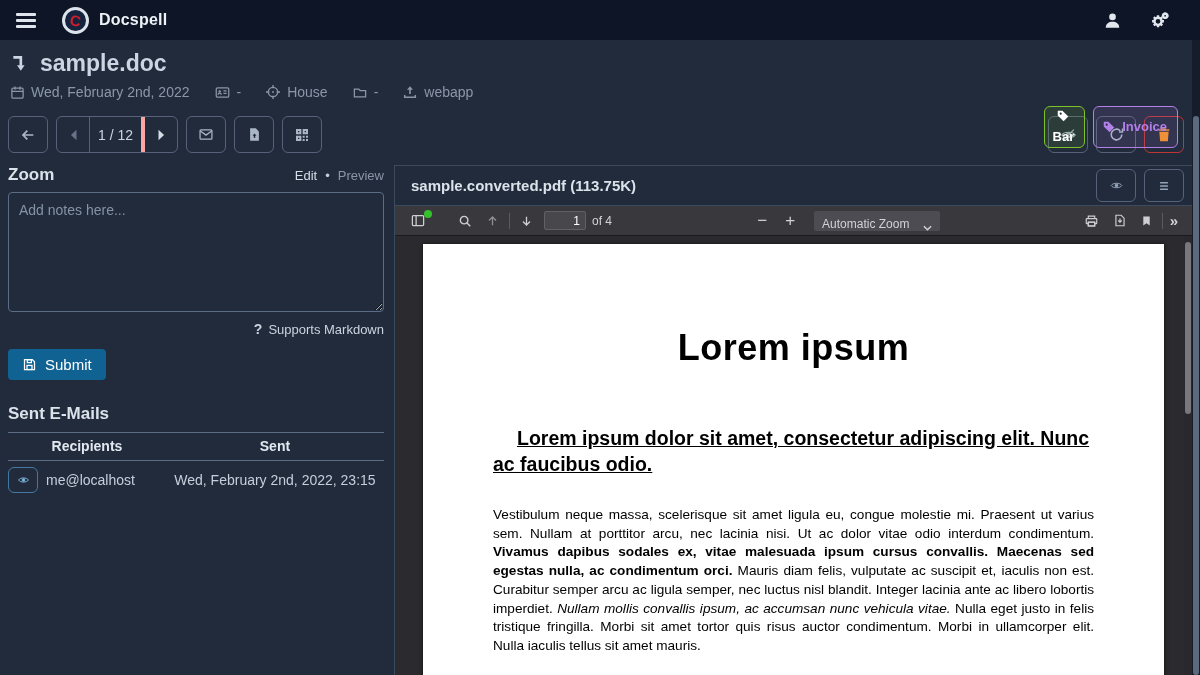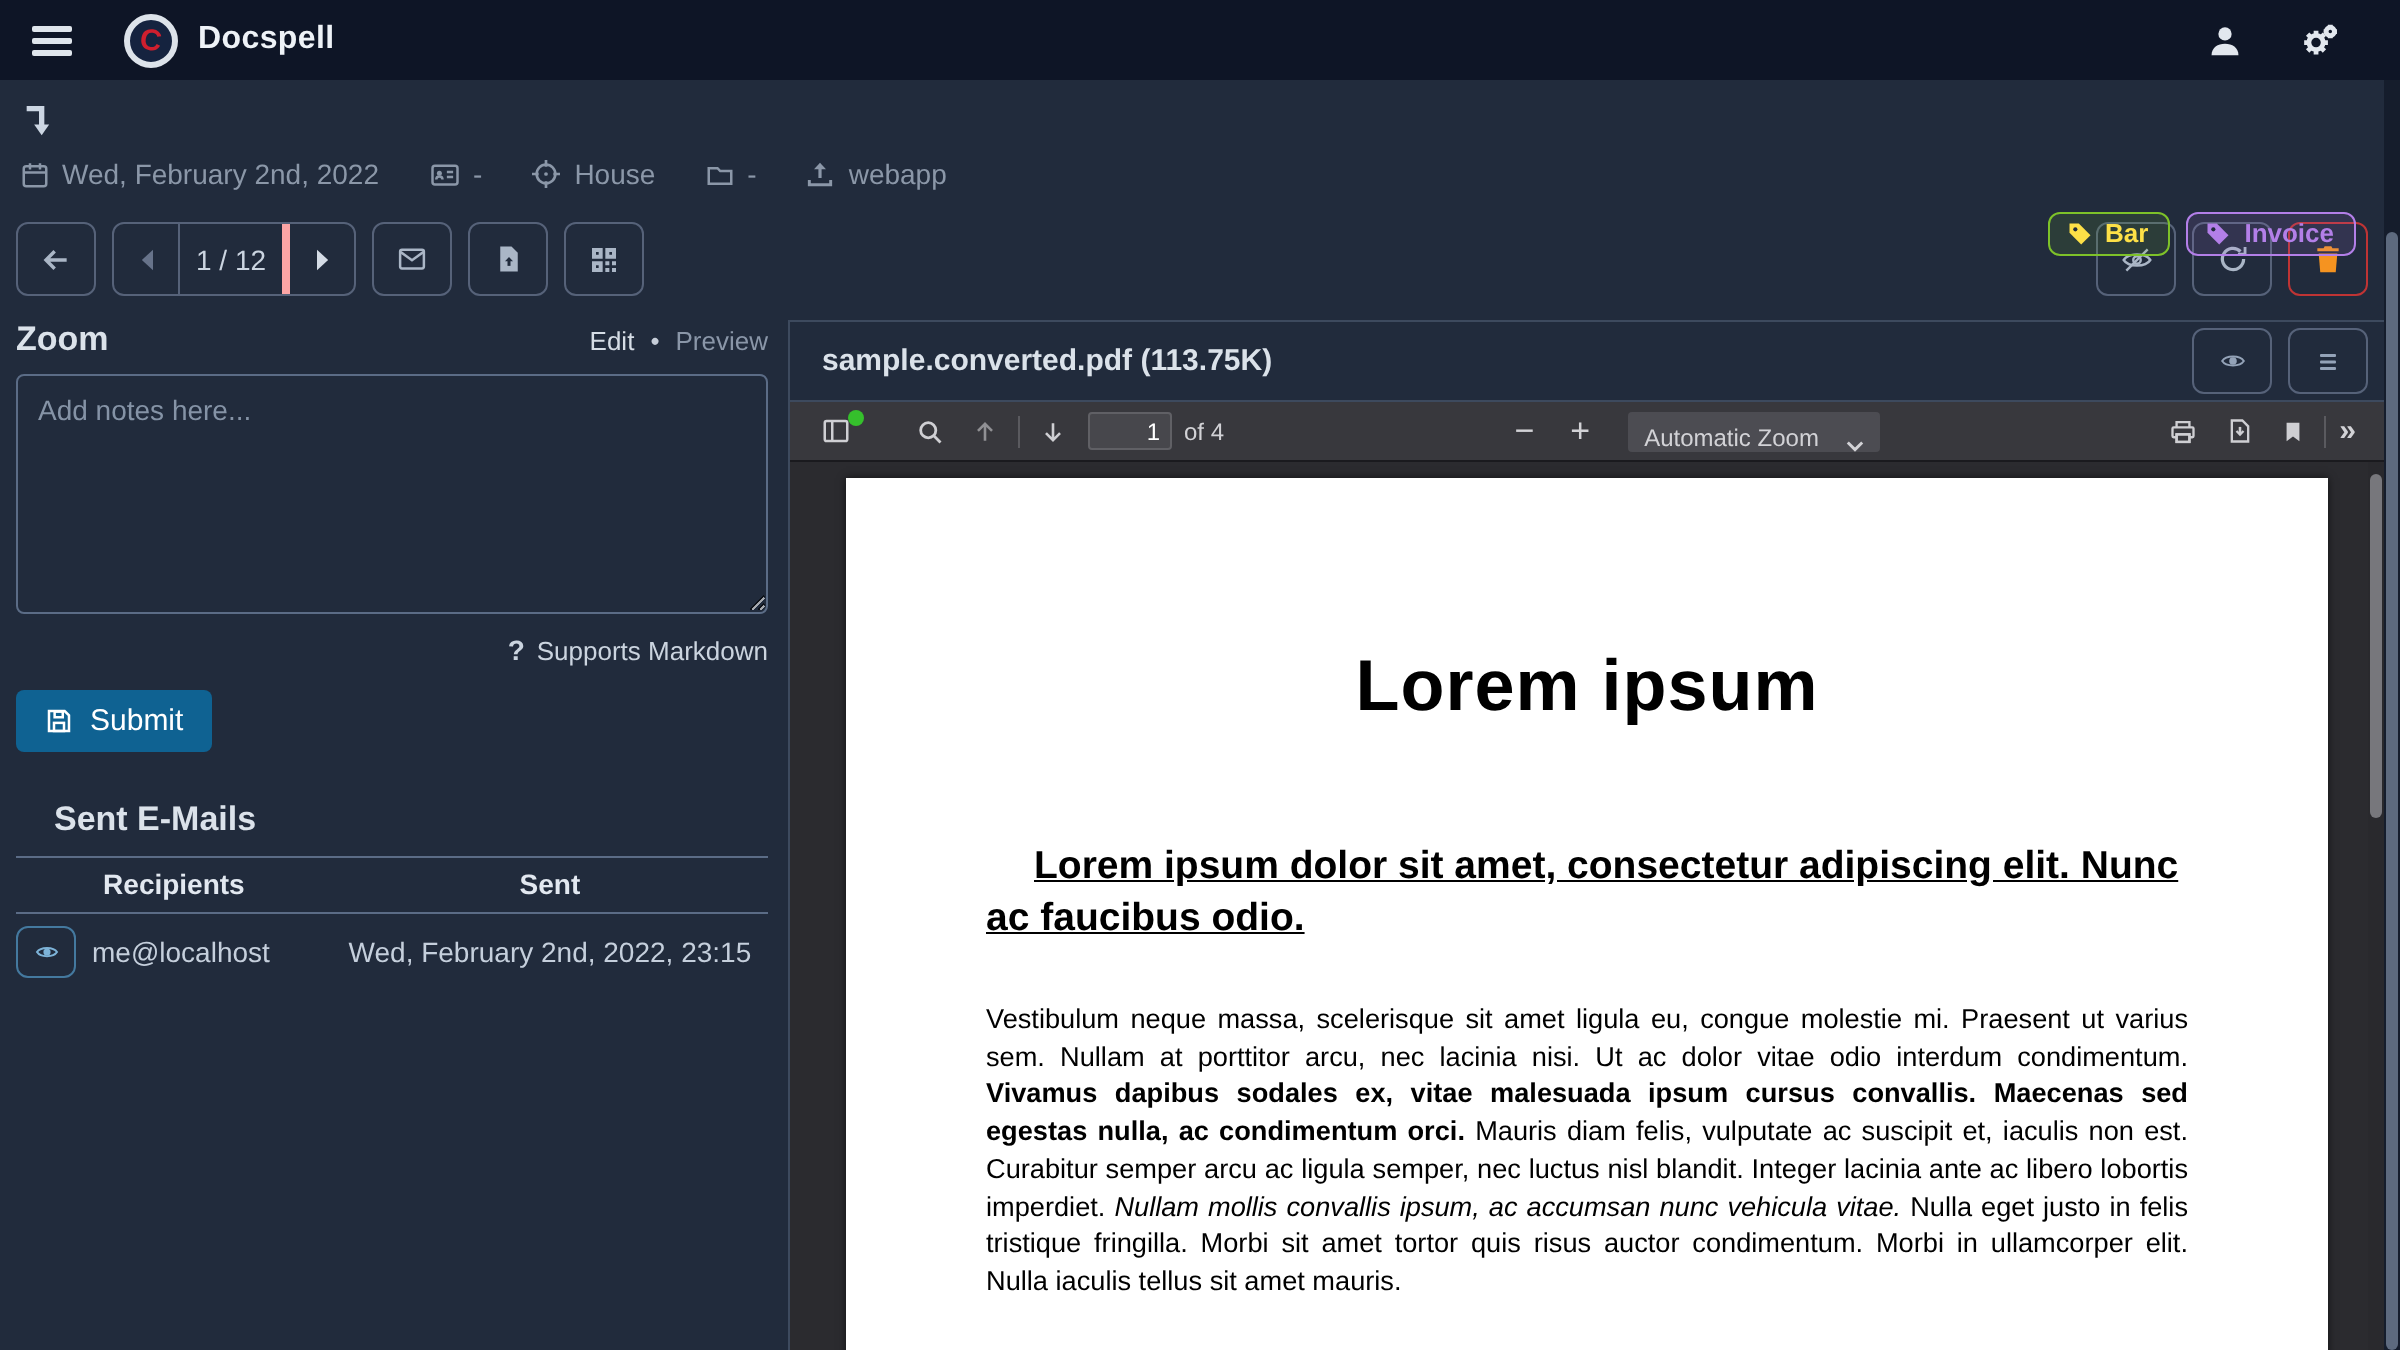--- a/index.html
+++ b/index.html
@@ -56,21 +56,21 @@
   .tab-preview { color:#8a96a8; cursor:pointer; }
   textarea.notes { width:100%; height:120px; margin-top:7px; background:transparent; border:1px solid #5b6c86;
                    border-radius:4px; resize:vertical; color:#c5cfdc; font-family:"Liberation Sans",sans-serif;
                    font-size:14px; padding:9px 10px; }
   textarea.notes::placeholder { color:#8593a6; }
   .md-hint { margin-top:5px; text-align:right; color:#cbd4df; font-size:13px; display:flex; justify-content:flex-end; align-items:center; gap:6px; }
   .md-q { font-weight:800; font-size:14px; }
   .submit-btn { margin-top:12px; height:31px; padding:0 14px; background:#0f6292; border:none; border-radius:4px;
                 color:#fff; font-size:15px; display:inline-flex; align-items:center; gap:8px; cursor:pointer;
                 font-family:"Liberation Sans",sans-serif; }
-  .sent-heading { margin-top:24px;margin-left:19px; }
+  .sent-heading { margin-top:24px; }
   table.mail { width:100%; border-collapse:collapse; margin-top:8px; font-size:14px; }
   table.mail thead th { border-top:1px solid #5b6c86; border-bottom:1px solid #5b6c86; color:#e2e8f0;
                         font-weight:bold; padding:5px 0 6px; text-align:center; }
   table.mail td { padding:6px 0; color:#c5cfdc; vertical-align:middle; }
   .recip-cell { display:flex; align-items:center; gap:8px; }
   .eye-btn { width:30px; height:26px; border:1px solid #44799f; border-radius:6px; background:transparent;
              display:flex; align-items:center; justify-content:center; color:#7db3d8; cursor:pointer; }
   .sent-cell { text-align:center; }
 
   
@@ -149,20 +149,21 @@
 <div class="content">
 
   <div class="header-sec">
     <div class="title-row">
       <span>
         <svg width="20" height="22" viewBox="0 0 24 24">
             <path d="M4 4h9v10" fill="none" stroke="#ccd6e3" stroke-width="3.2"></path>
             <path d="M8.5 13.5h9L13 20z" fill="#ccd6e3"></path>
           </svg>
       </span>
+      <span>sample.doc</span>
     </div>
     <div class="meta-row">
       <span class="meta-item">
         <svg width="15" height="15" viewBox="0 0 24 24" fill="none" stroke="currentColor" stroke-width="2">
             <rect x="3" y="5" width="18" height="16" rx="2"></rect>
             <path d="M3 10h18M8 2.5v5M16 2.5v5"></path>
           </svg>
         <span>Wed, February 2nd, 2022</span>
       </span>
       <span class="meta-gap"></span>
@@ -194,21 +195,21 @@
       <span class="meta-item">
         <svg width="16" height="16" viewBox="0 0 24 24">
             <path d="M12 15V6" fill="none" stroke="currentColor" stroke-width="2.4"></path>
             <path d="M7.5 8.5 12 3.5l4.5 5z" fill="currentColor"></path>
             <path d="M4 16.5v3.5h16v-3.5" fill="none" stroke="currentColor" stroke-width="2.2"></path>
           </svg>
         <span>webapp</span>
       </span>
     </div>
     <div class="tags-row">
-      <span class="tag" style="color: #fde047; border-color: rgb(126, 194, 41); background: rgba(126, 194, 41, 0.12);">
+      <span class="tag" style="color: #ffffff; border-color: rgb(126, 194, 41); background: rgba(126, 194, 41, 0.12); flex-direction: column;">
         <svg width="14" height="14" viewBox="0 0 24 24" fill="currentColor">
             <path d="M3 3h8l10 10-8 8L3 11z"></path>
             <circle cx="8" cy="8" r="1.8" fill="#212b3c"></circle>
           </svg>
         <span>Bar</span>
       </span>
       <span class="tag" style="color: rgb(179, 127, 232); border-color: rgb(179, 127, 232); background: rgba(179, 127, 232, 0.12);">
         <svg width="14" height="14" viewBox="0 0 24 24" fill="currentColor">
             <path d="M3 3h8l10 10-8 8L3 11z"></path>
             <circle cx="8" cy="8" r="1.8" fill="#212b3c"></circle>

